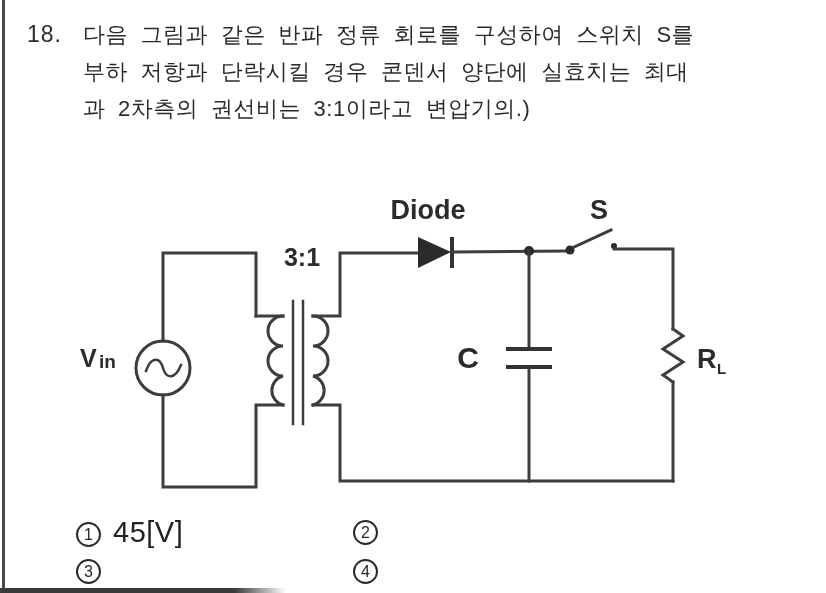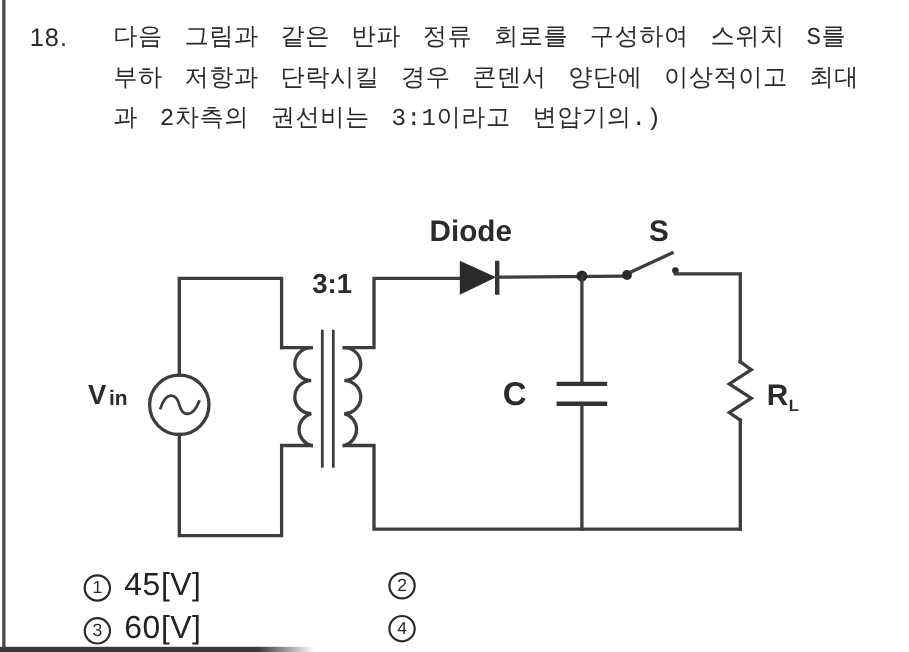--- a/index.html
+++ b/index.html
@@ -16,32 +16,32 @@
     position:absolute;left:2px;top:0;width:3px;height:593px;
     background:#4a4a4a;
   }
   .bottom-rule{
     position:absolute;left:0;top:588px;width:286px;height:5px;
     background:linear-gradient(to right,#3a3a3a 82%,rgba(58,58,58,0));
   }
   
   .question{
     position:absolute;left:27px;top:16px;width:770px;
-    display:flex;align-items:flex-start;gap:20px;
+    display:flex;align-items:flex-start;
   }
   .qnum{
     flex:0 0 56px;
     font-size:23px;line-height:37px;letter-spacing:1px;
     color:#2a2a2a;
   }
   .qlines{flex:1;}
   .qline{
     font-size:22px;line-height:37px;
     letter-spacing:0.5px;word-spacing:6px;
-    white-space:nowrap;color:#2a2a2a;font-family:Liberation Mono, monospace;
+    white-space:nowrap;color:#2a2a2a;
   }
   
   .circuit{
     position:absolute;left:0;top:0;width:826px;height:593px;
     filter:blur(0.3px);
   }
   .wire{fill:none;stroke:#3d3d3d;stroke-width:3;stroke-linecap:square;stroke-linejoin:miter;}
   .thin{stroke-width:2.5;}
   .plate{fill:none;stroke:#333333;stroke-width:4;stroke-linecap:butt;}
   .blk{fill:#2b2b2b;stroke:none;}
@@ -70,21 +70,21 @@
 <body>
 
 <div class="page">
 
   <div class="left-rule"></div>
 
   <div class="question">
     <div class="qnum">18.</div>
     <div class="qlines">
       <div class="qline">다음 그림과 같은 반파 정류 회로를 구성하여 스위치 S를</div>
-      <div class="qline">부하 저항과 단락시킬 경우 콘덴서 양단에 이상적이고 최대</div>
+      <div class="qline">부하 저항과 단락시킬 경우 콘덴서 양단에 실효치는 최대</div>
       <div class="qline">과 2차측의 권선비는 3:1이라고 변압기의.)</div>
     </div>
   </div>
 
   <svg class="circuit" viewBox="0 0 826 593">
 
     <circle cx="163" cy="368" r="27" class="wire" stroke-width="3.5"></circle>
     <path d="M146,371 C151,356 160,357 163,368 C166,379 175,380 181,365" class="wire thin"></path>
 
     <path d="M163,341 L163,253 L256,253 L256,316" class="wire"></path>
@@ -131,21 +131,20 @@
   <div class="options">
     <div class="option opt-1">
       <span class="marker">1</span>
       <span class="opt-value">45[V]</span>
     </div>
     <div class="option opt-2">
       <span class="marker">2</span>
     </div>
     <div class="option opt-3">
       <span class="marker">3</span>
-      <span class="opt-value">60[V]</span>
     </div>
     <div class="option opt-4">
       <span class="marker">4</span>
     </div>
   </div>
 
   <div class="bottom-rule"></div>
 
 </div>
 

